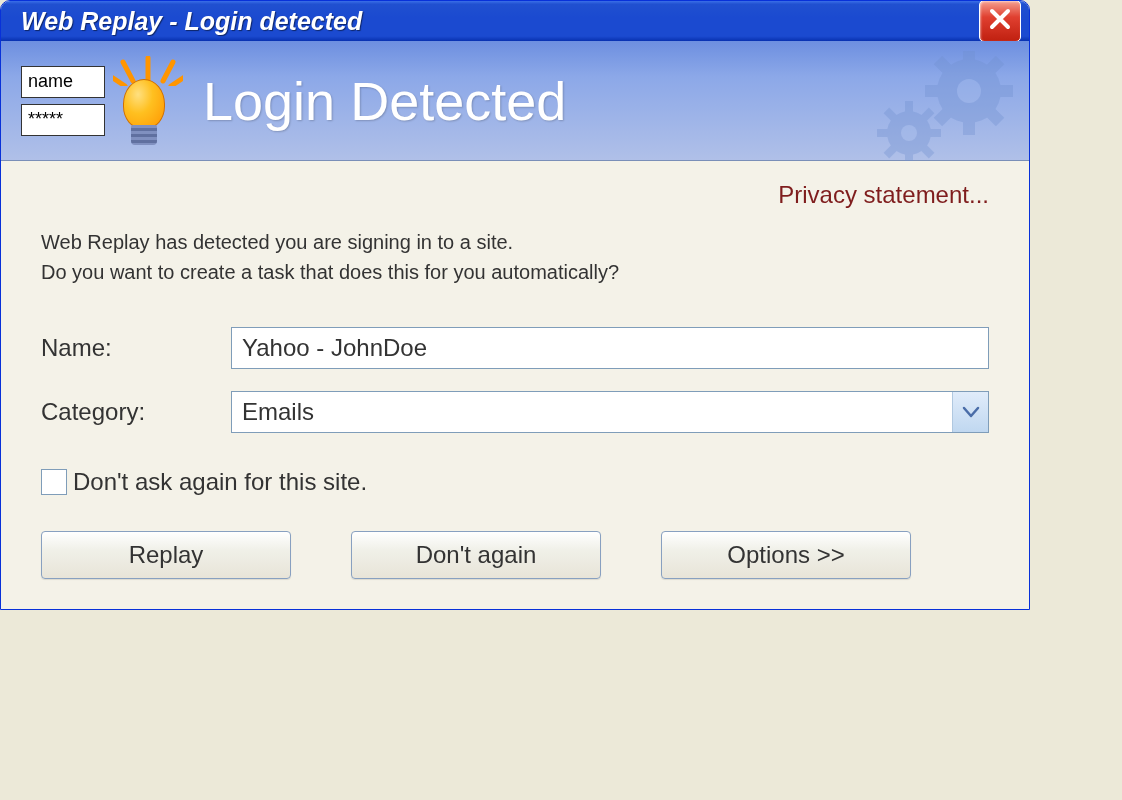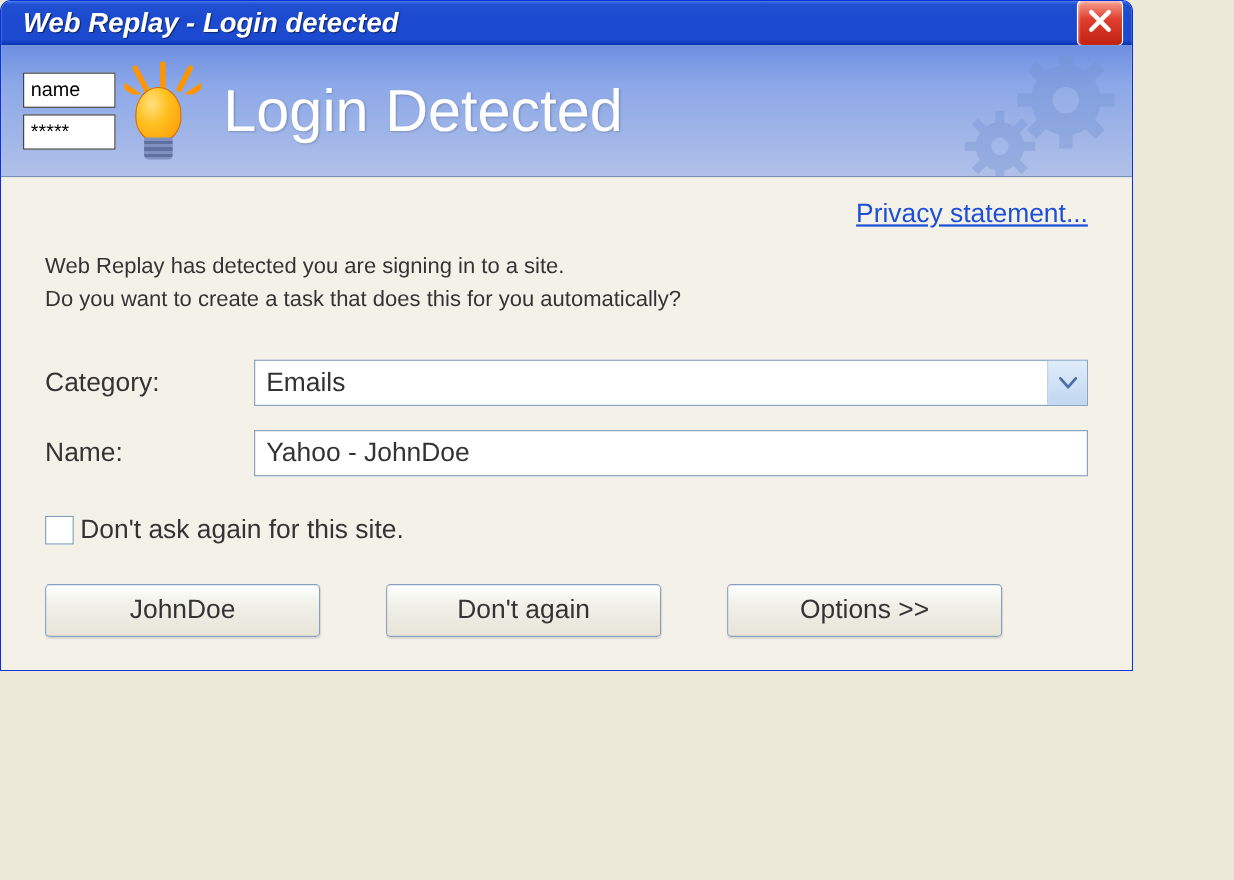--- a/index.html
+++ b/index.html
@@ -132,22 +132,21 @@
     }
     .content {
       padding: 20px 40px 30px 40px;
       background: #f4f2e8;
     }
     .privacy-link {
       text-align: right;
       margin-bottom: 18px;
     }
     .privacy-link a {
-      color: #1d4ed8;
-      text-decoration: underline;
+      color: #7f1d1d;
       font-size: 24px;
       cursor: pointer;
     }
     .message {
       font-size: 20px;
       color: #333;
       line-height: 1.5;
       margin-bottom: 40px;
     }
     .form-row {
@@ -301,40 +300,40 @@
     <div class="privacy-link">
       <a>Privacy statement...</a>
     </div>
 
     <div class="message">
       <div>Web Replay has detected you are signing in to a site.</div>
       <div>Do you want to create a task that does this for you automatically?</div>
     </div>
 
     <div class="form-row">
+      <div class="form-label">Name:</div>
+      <input type="text" class="form-input" value="Yahoo - JohnDoe" style="">
+    </div>
+
+    <div class="form-row">
       <div class="form-label">Category:</div>
       <div class="form-select">
         <span class="select-text">Emails</span>
         <div class="select-arrow">
           <svg width="18" height="12" viewBox="0 0 18 12">
               <path d="M2 2 L9 10 L16 2" stroke="#4a6da8" stroke-width="2.5" fill="none" stroke-linecap="round" stroke-linejoin="round"></path>
             </svg>
         </div>
       </div>
     </div>
 
-    <div class="form-row">
-      <div class="form-label">Name:</div>
-      <input type="text" class="form-input" value="Yahoo - JohnDoe" style="">
-    </div>
-
     <div class="checkbox-row">
       <div class="checkbox"></div>
       <span class="checkbox-label">Don't ask again for this site.</span>
     </div>
 
     <div class="button-row">
-      <button class="btn">JohnDoe</button>
+      <button class="btn">Replay</button>
       <button class="btn">Don't again</button>
       <button class="btn">Options &gt;&gt;</button>
     </div>
   </div>
 </div>
 
 </body></html>

